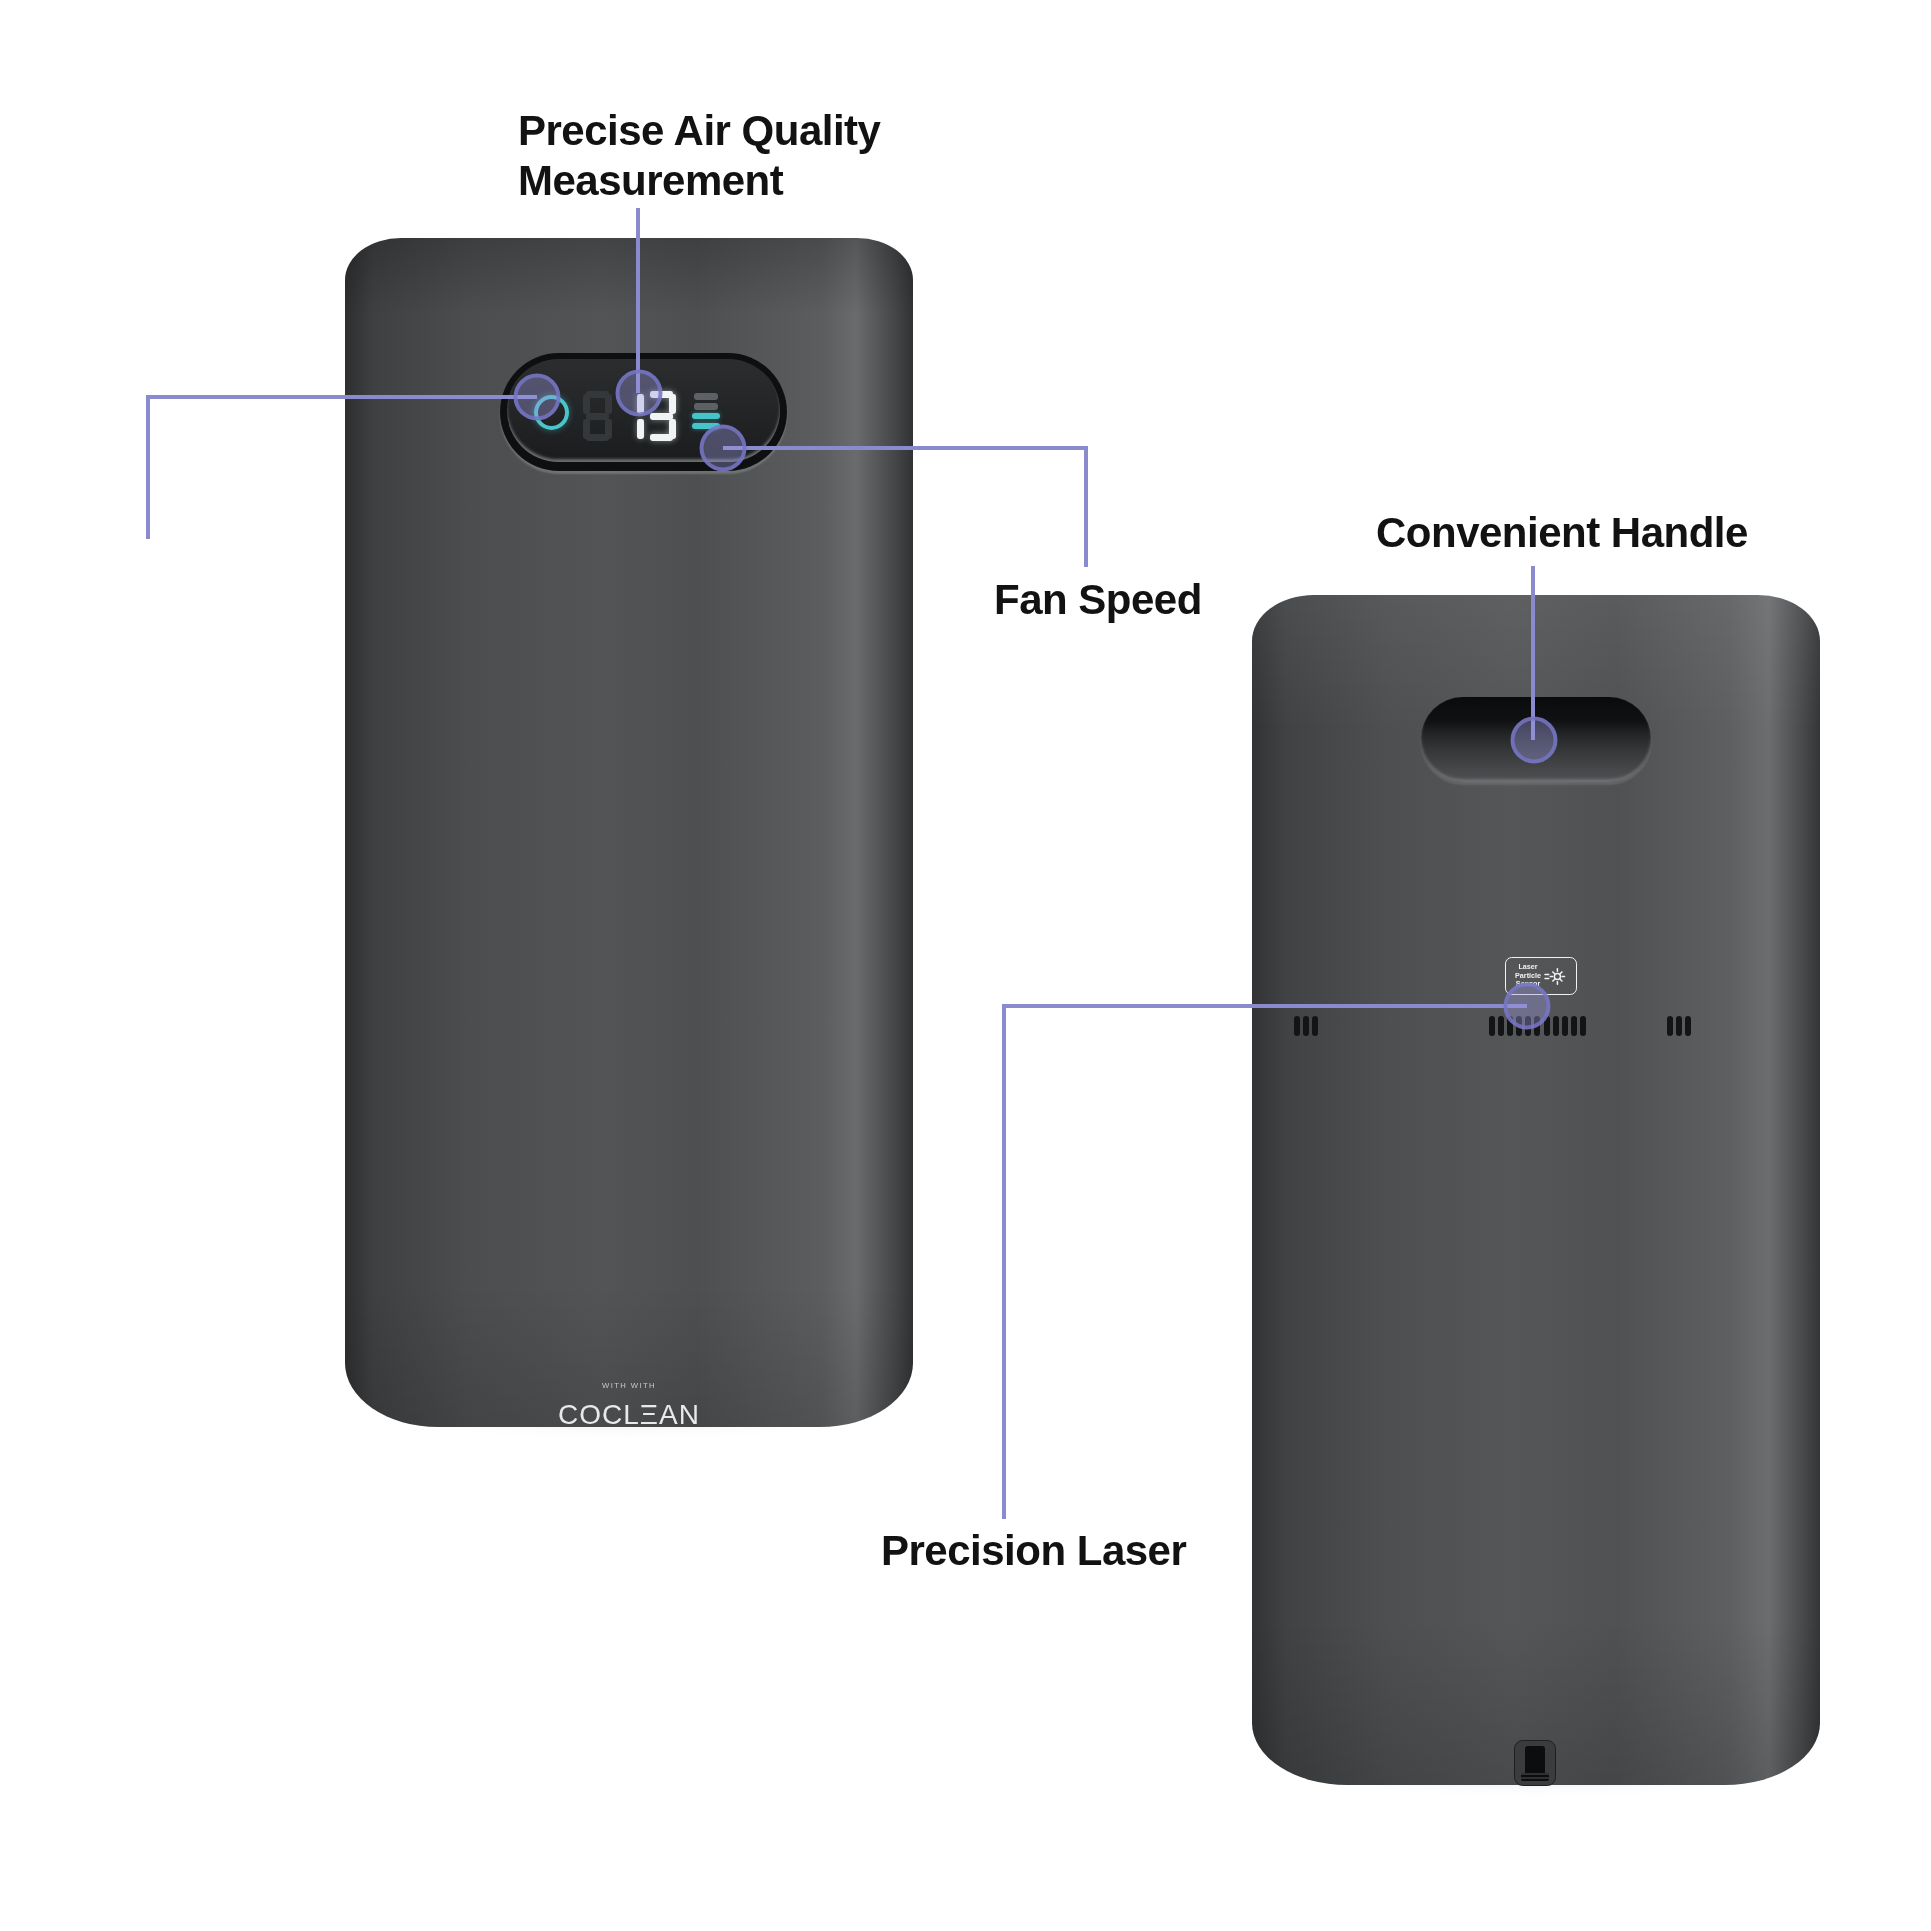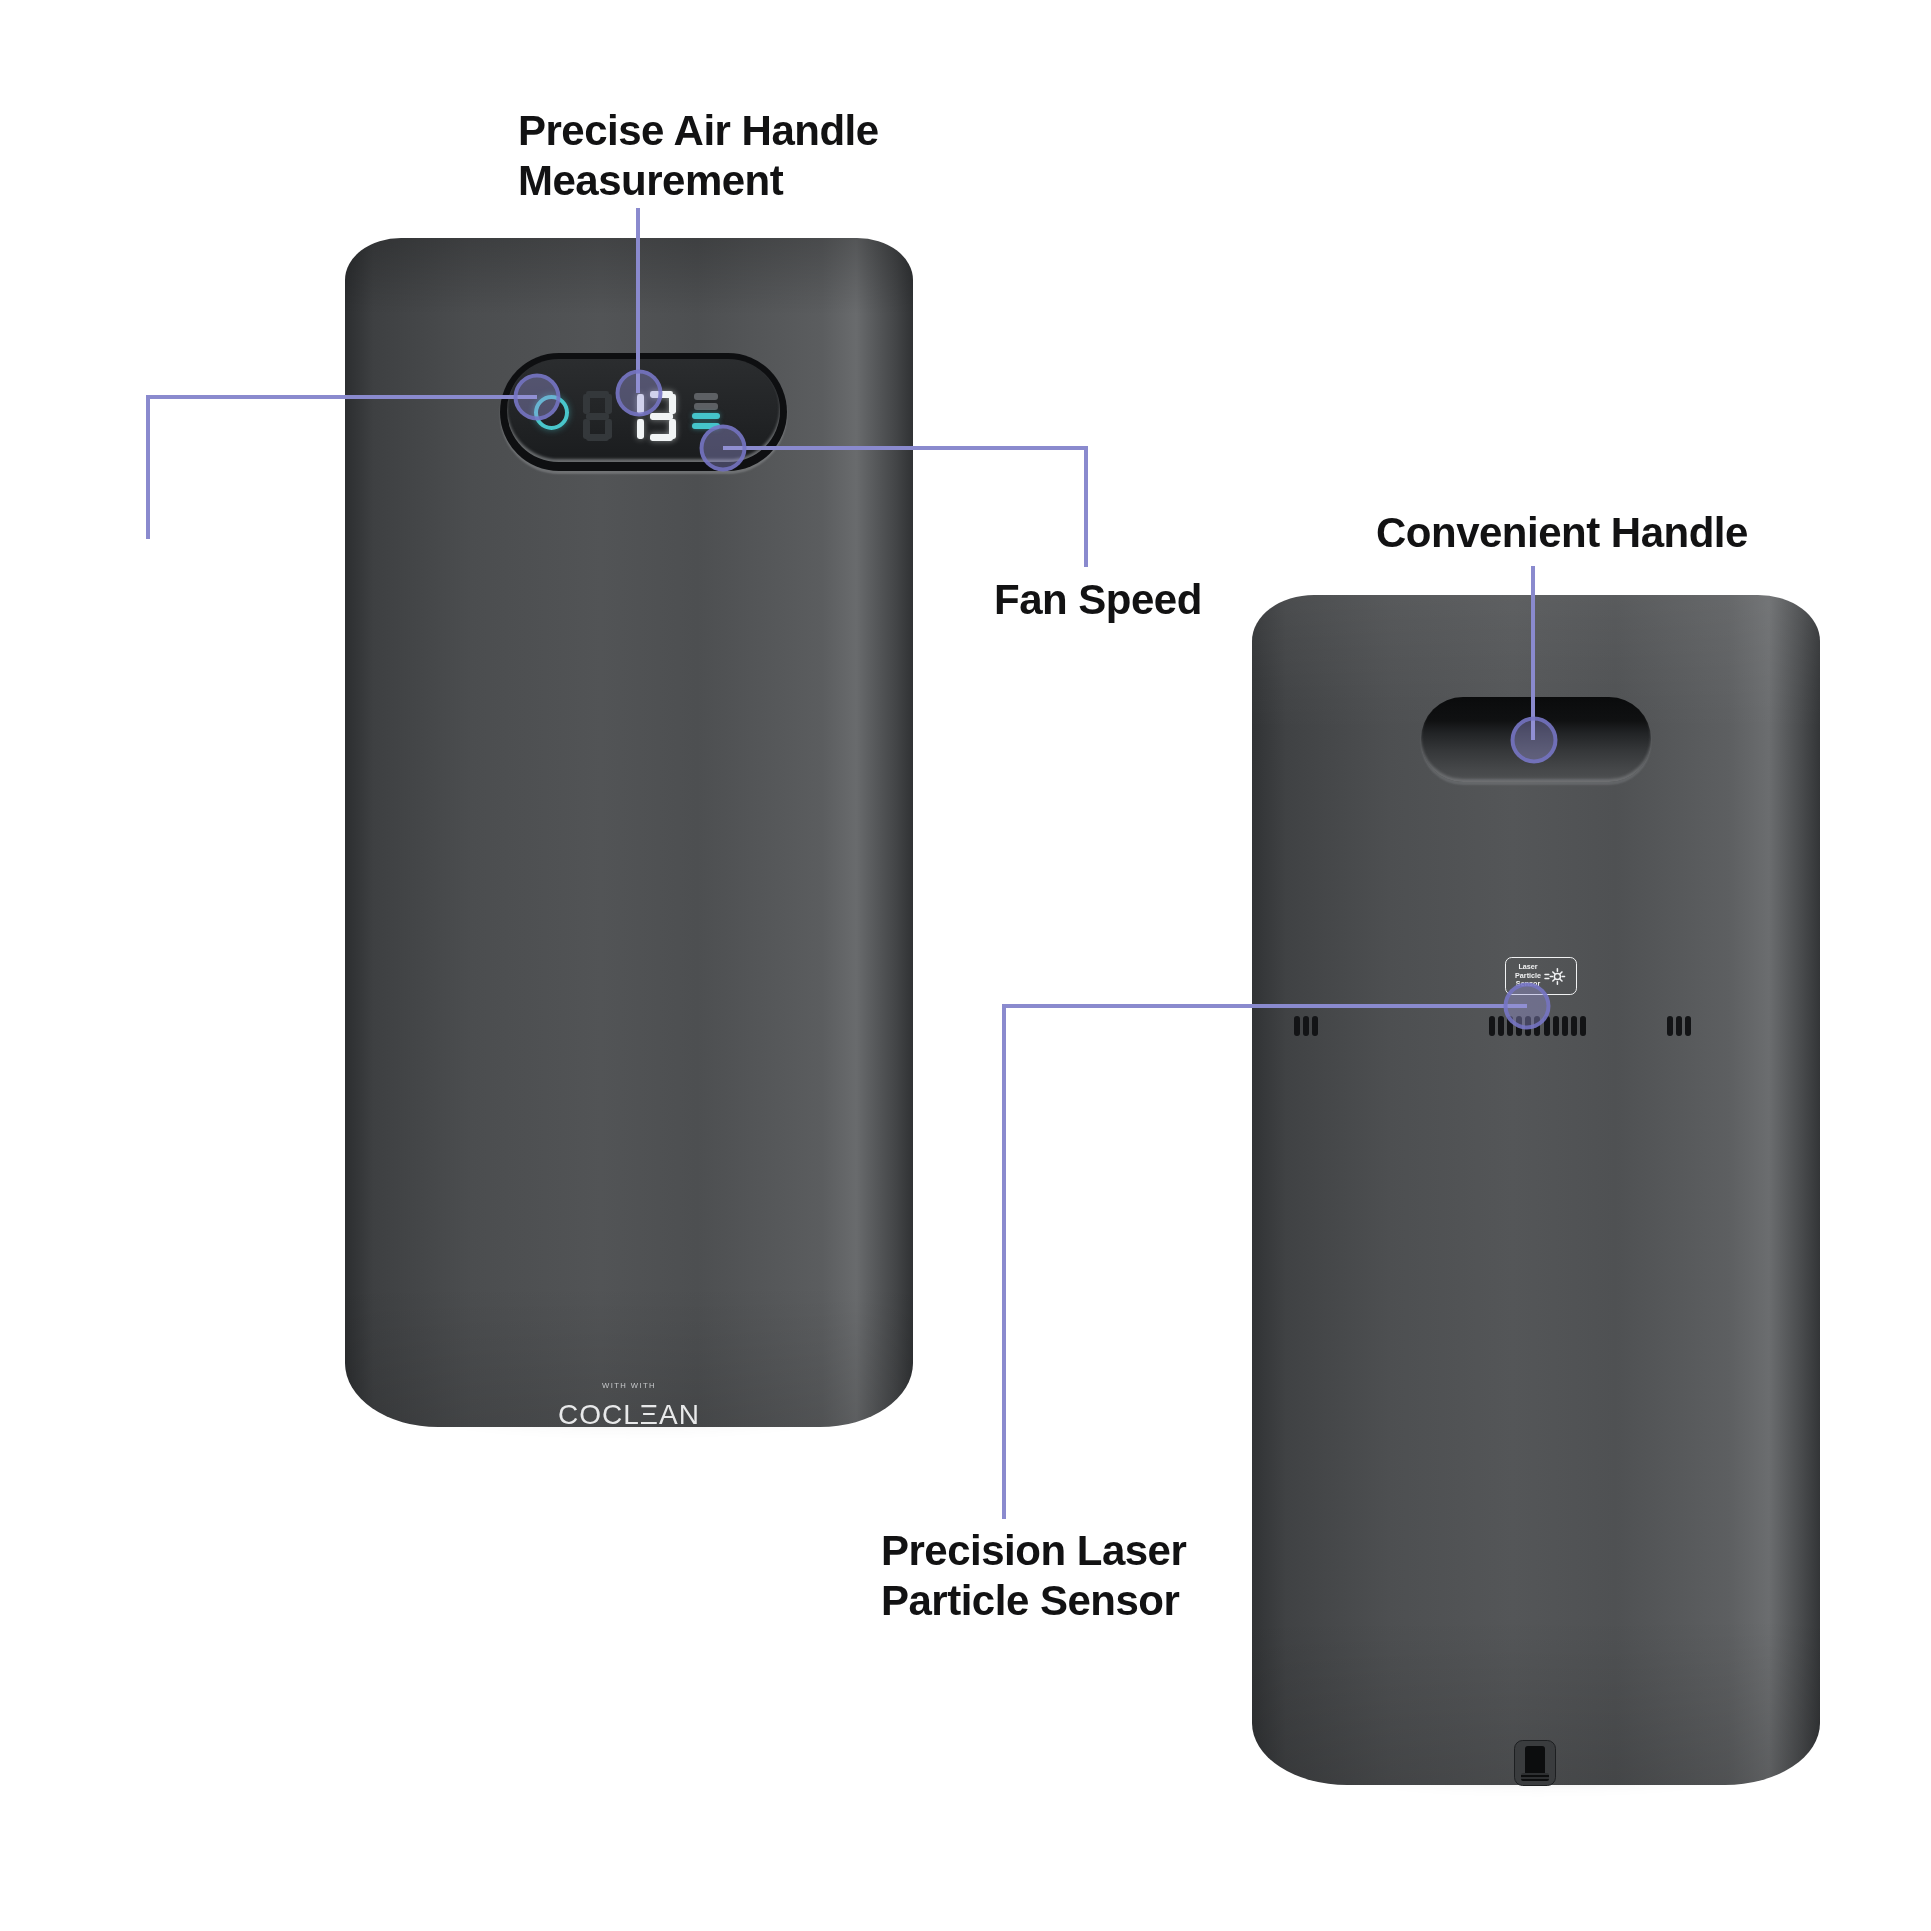--- a/index.html
+++ b/index.html
@@ -191,28 +191,27 @@
   <div class="cline" style="left:1002px;top:1004px;width:525px;height:3.9px;"></div>
   <div class="cline" style="left:1002px;top:1004px;width:3.9px;height:515px;"></div>
 
   <div class="marker" style="left:537px;top:397px;"></div>
   <div class="marker" style="left:639px;top:393px;"></div>
   <div class="marker" style="left:723px;top:448px;"></div>
   <div class="marker" style="left:1534px;top:740px;"></div>
   <div class="marker" style="left:1527px;top:1006px;"></div>
 
   <div class="label" style="left:518px;top:106px;">
-    <div>Precise Air Handle</div>
+    <div>Precise Air Quality</div>
     <div>Measurement</div>
   </div>
   <div class="label" style="left:994px;top:575px;">
     <div>Fan Speed</div>
   </div>
   <div class="label" style="left:1376px;top:508px;">
     <div>Convenient Handle</div>
   </div>
   <div class="label" style="left:881px;top:1526px;">
     <div>Precision Laser</div>
-    <div>Particle Sensor</div>
   </div>
 
 </div>
 
 
 </body></html>

